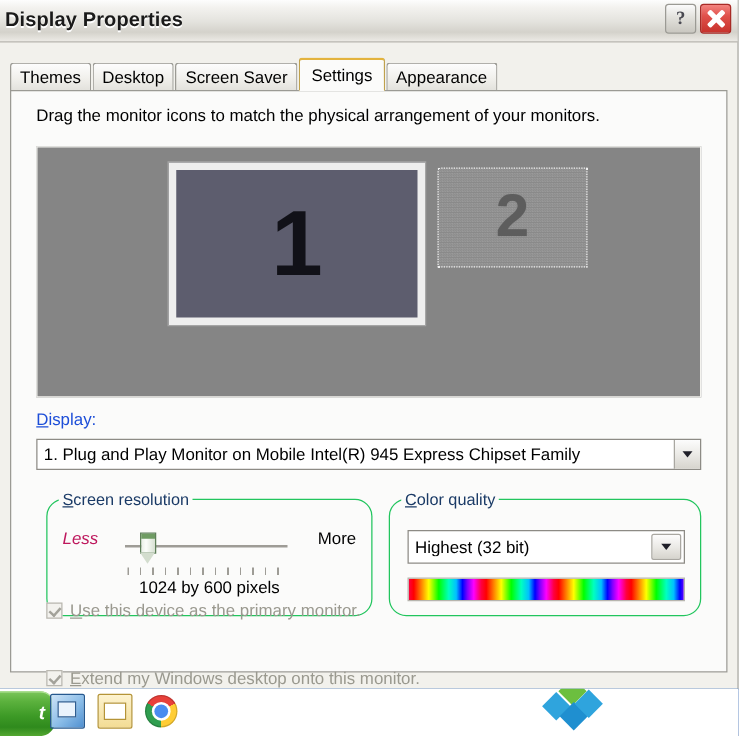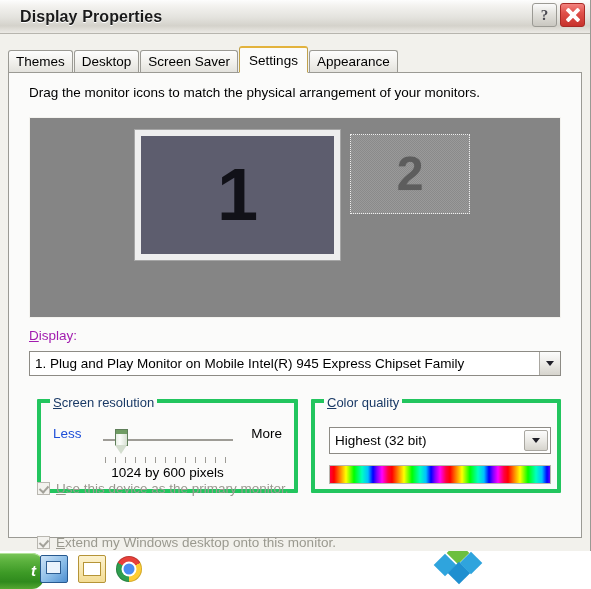--- a/index.html
+++ b/index.html
@@ -49,21 +49,21 @@
     background: linear-gradient(to bottom,
         #fdfdfd 0%, #f3f2ef 18%, #e4e3de 52%, #d4d2cb 78%, #eceae5 100%);
     border-bottom: 1px solid #b7b5ae;
     display: flex;
     align-items: center;
   }
   .title-text {
     font-size: 16px;
     font-weight: bold;
     color: #1a1a1a;
-    padding-left: 20px;
+    padding-left: 4px;
     letter-spacing: 0.1px;
     text-shadow: 0 1px 0 #ffffff;
     white-space: nowrap;
   }
   .title-buttons {
     position: absolute;
     right: 5px;
     top: 3px;
     display: flex;
     gap: 3px;
@@ -209,21 +209,21 @@
     line-height: 1;
     text-shadow: 0 0 1px #7b7b7b;
   }
 
   
   .display-label {
     position: absolute;
     left: 20px;
     top: 255;
     font-size: 13.5px;
-    color: #a21caf;
+    color: #1d4ed8;
   }
   .lbl-u { text-decoration: underline; }
 
   .combo {
     position: absolute;
     box-sizing: border-box;
     background: #ffffff;
     border: 1px solid #8d8b85;
     display: flex;
     align-items: center;
@@ -257,40 +257,40 @@
     left: 20px;
     top: 278px;
     width: 532px;
     height: 25px;
   }
 
   
   .group {
     position: absolute;
     box-sizing: border-box;
-    border: 4px solid #22c55e;
-    border-radius: 1px;
+    border: 1px solid #22c55e;
+    border-radius: 14px;
   }
   .group > .gtitle {
     position: absolute;
     top: -8px;
     left: 9px;
     background: #fbfbfa;
     padding: 0 3px;
     font-size: 13px;
     color: #1a3a66;
     white-space: nowrap;
   }
 
   #grp-res { left: 28px; top: 326px; width: 261px; height: 94px; }
   #grp-col { left: 302px; top: 326px; width: 250px; height: 94px; padding-left: 40px; }
 
   .less-lbl {
     position: absolute; left: 12px; top: 23px;
-    font-size: 13.5px; color: #1d4ed8;
+    font-size: 13.5px; color: #be185d; font-style: italic;
   }
   .more-lbl {
     position: absolute; right: 12px; top: 23px;
     font-size: 13.5px; color: #000;
   }
   .slider-wrap {
     position: absolute;
     left: 62px; top: 24px;
     width: 130px; height: 38px;
   }

